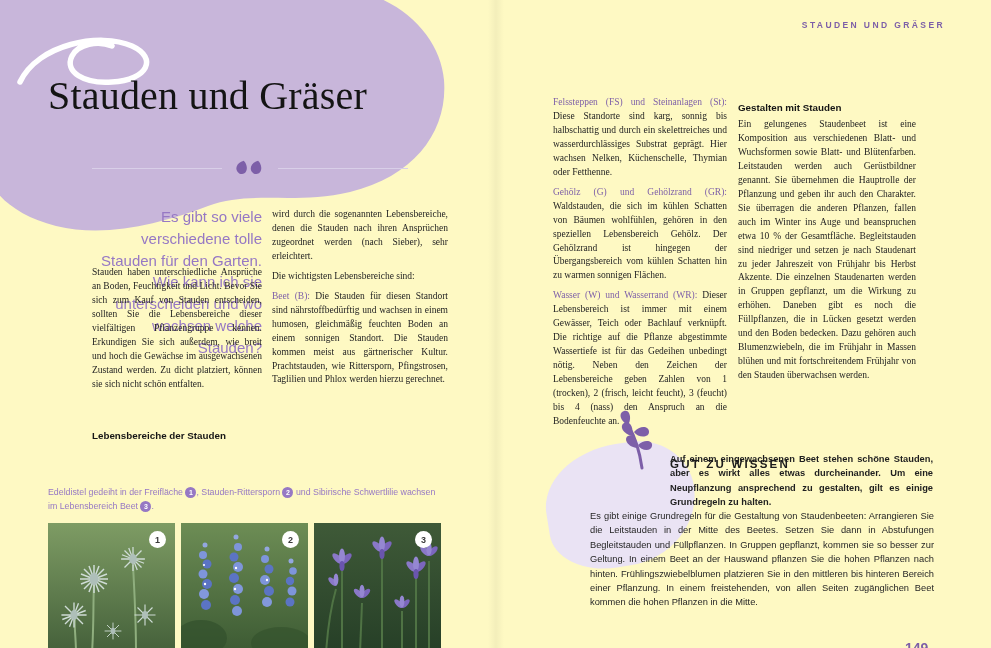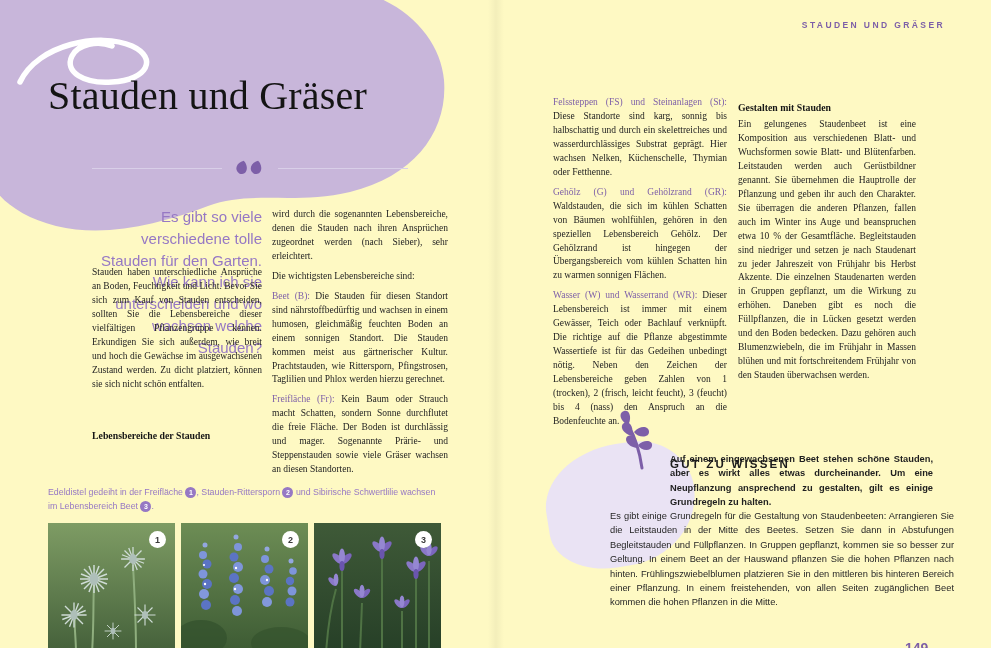--- a/index.html
+++ b/index.html
@@ -15,37 +15,37 @@
   
   .divider{display:flex;align-items:center;gap:10px;}
   .divider .rule{flex:1;height:1px;background:#d9cfe8;}
   .section-title{font-family:"Liberation Serif",serif;font-style:italic;font-size:17px;
                  color:#7d5fa8;text-align:center;letter-spacing:.5px;}
   
   .q{font-family:"Liberation Sans",sans-serif;font-size:15px;line-height:1.45;color:#9678c4;text-align:right;}
   .body-text{font-size:9.5px;line-height:1.47;text-align:justify;hyphens:auto;}
   .body-text p{margin:0 0 6px 0;}
   .lead{color:#7d5fa8;}
-  .subhead{font-family:Liberation Serif, serif;font-weight:bold;font-size:9.8px;color:#161616;margin:4px 0 5px 0;}
+  .subhead{font-family:Liberation Sans, sans-serif;font-weight:bold;font-size:9.8px;color:#161616;margin:4px 0 5px 0;}
   
   .caption{font-family:"Liberation Sans",sans-serif;font-size:8.8px;line-height:1.6;color:#9678c4;}
   .chip{display:inline-flex;width:11px;height:11px;border-radius:50%;background:#9678c4;color:#fff;
         font:bold 7px/11px "Liberation Sans",sans-serif;justify-content:center;vertical-align:0px;}
   
   .photo{position:absolute;top:523px;width:127px;height:130px;overflow:hidden;background:#4b663e;}
   .badge{position:absolute;top:8px;right:9px;width:17px;height:17px;border-radius:50%;background:#fff;
          display:flex;align-items:center;justify-content:center;
          font:bold 9px "Liberation Sans",sans-serif;color:#3a3a3a;}
   
   .infobox-head{font-family:"Liberation Sans",sans-serif;font-weight:bold;font-size:11.5px;
                 letter-spacing:2.2px;color:#1b1b1b;}
   .infobox-bold{font-family:"Liberation Sans",sans-serif;font-weight:bold;font-size:9.3px;
                 line-height:1.55;color:#1f1f1f;text-align:justify;hyphens:auto;}
   .infobox-text{font-family:"Liberation Sans",sans-serif;font-size:9.3px;line-height:1.55;
-                color:#262626;text-align:justify;hyphens:auto;margin-left:20px;}
+                color:#262626;text-align:justify;hyphens:auto;}
   .lightblob{position:absolute;background:#eae3f4;border-radius:58% 42% 55% 45% / 52% 48% 62% 38%;
              transform:rotate(-9deg);}
   .gutter{position:absolute;left:488px;top:0;width:16px;height:100%;
           background:linear-gradient(90deg,rgba(0,0,0,0) 0%,rgba(0,0,0,.045) 50%,rgba(0,0,0,0) 100%);}
 </style>
 </head>
 <body>
 
 <div class="page">
 
@@ -77,21 +77,20 @@
 
   <div class="abs body-text" style="left:92px;top:266px;width:170px;">
     <p>Stauden haben unterschiedliche Ansprüche an Boden, Feuchtigkeit und Licht. Bevor Sie sich zum Kauf von Stauden entscheiden, sollten Sie die Lebensbereiche dieser vielfältigen Pflanzengruppe kennen. Erkundigen Sie sich außerdem, wie breit und hoch die Gewächse im ausgewachsenen Zustand werden. Zu dicht platziert, können sie sich nicht schön entfalten.</p>
   </div>
   <div class="abs subhead" style="left:92px;top:402px;width:170px;margin-top:28px;">Lebensbereiche der Stauden</div>
 
   <div class="abs body-text" style="left:272px;top:208px;width:176px;">
     <p>wird durch die sogenannten Lebensbereiche, denen die Stauden nach ihren Ansprüchen zugeordnet werden (nach Sieber), sehr erleichtert.</p>
     <p>Die wichtigsten Lebensbereiche sind:</p>
     <p><span class="lead">Beet (B):</span><span> Die Stauden für diesen Standort sind nährstoffbedürftig und wachsen in einem humosen, gleichmäßig feuchten Boden an einem sonnigen Standort. Die Stauden kommen meist aus gärtnerischer Kultur. Prachtstauden, wie Rittersporn, Pfingstrosen, Taglilien und Phlox werden hierzu gerechnet.</span></p>
-    <p><span class="lead">Freifläche (Fr):</span><span> Kein Baum oder Strauch macht Schatten, sondern Sonne durchflutet die freie Fläche. Der Boden ist durchlässig und mager. Sogenannte Prärie- und Steppenstauden sowie viele Gräser wachsen an diesen Standorten.</span></p>
   </div>
 
   <div class="abs caption" style="left:48px;top:485px;width:392px;">
     <span>Edeldistel gedeiht in der Freifläche </span><span class="chip">1</span><span>, Stauden-Rittersporn </span><span class="chip">2</span><span> und Sibirische Schwertlilie wachsen im Lebensbereich Beet </span><span class="chip">3</span><span>.</span>
   </div>
 
   <div class="photo" style="left:48px;">
     <svg width="127" height="130">
       <defs>
         <linearGradient id="g1" x1="0" y1="0" x2="0" y2="1">

